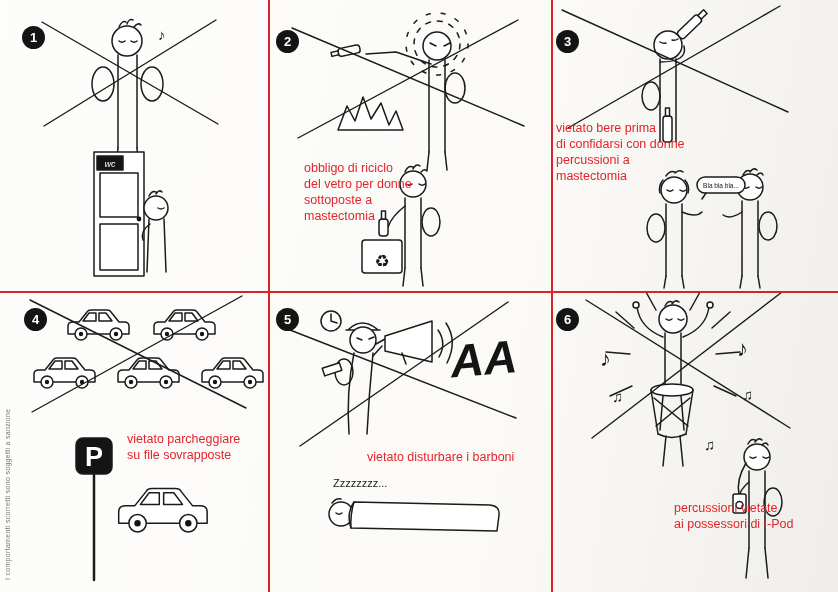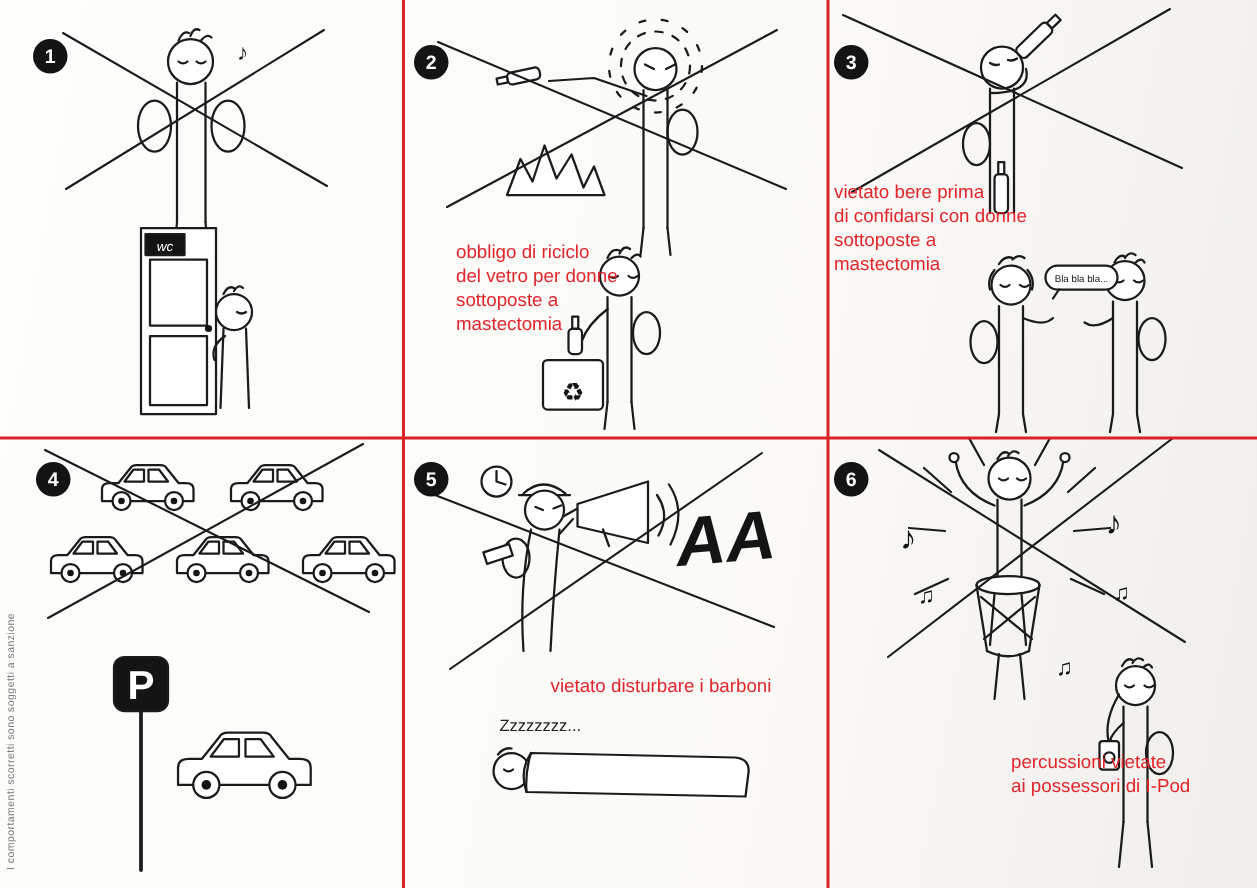--- a/index.html
+++ b/index.html
@@ -274,21 +274,23 @@
   <div class="badge" id="b4">4</div>
   <div class="badge" id="b5">5</div>
   <div class="badge" id="b6">6</div>
 
   <div class="caption" id="c2">obbligo di riciclo
 del vetro per donne
 sottoposte a
 mastectomia</div>
   <div class="caption" id="c3">vietato bere prima
 di confidarsi con donne
-sottoposte a
+percussioni a
 mastectomia</div>
+  <div class="caption" id="c4">vietato parcheggiare
+su file sovrapposte</div>
   <div class="caption" id="c5">vietato disturbare i barboni</div>
   <div class="caption" id="c6">percussioni vietate
 ai possessori di I-Pod</div>
 
   <div class="side-note">I comportamenti scorretti sono soggetti a sanzione</div>
 
 </div>
 
 </body></html>

